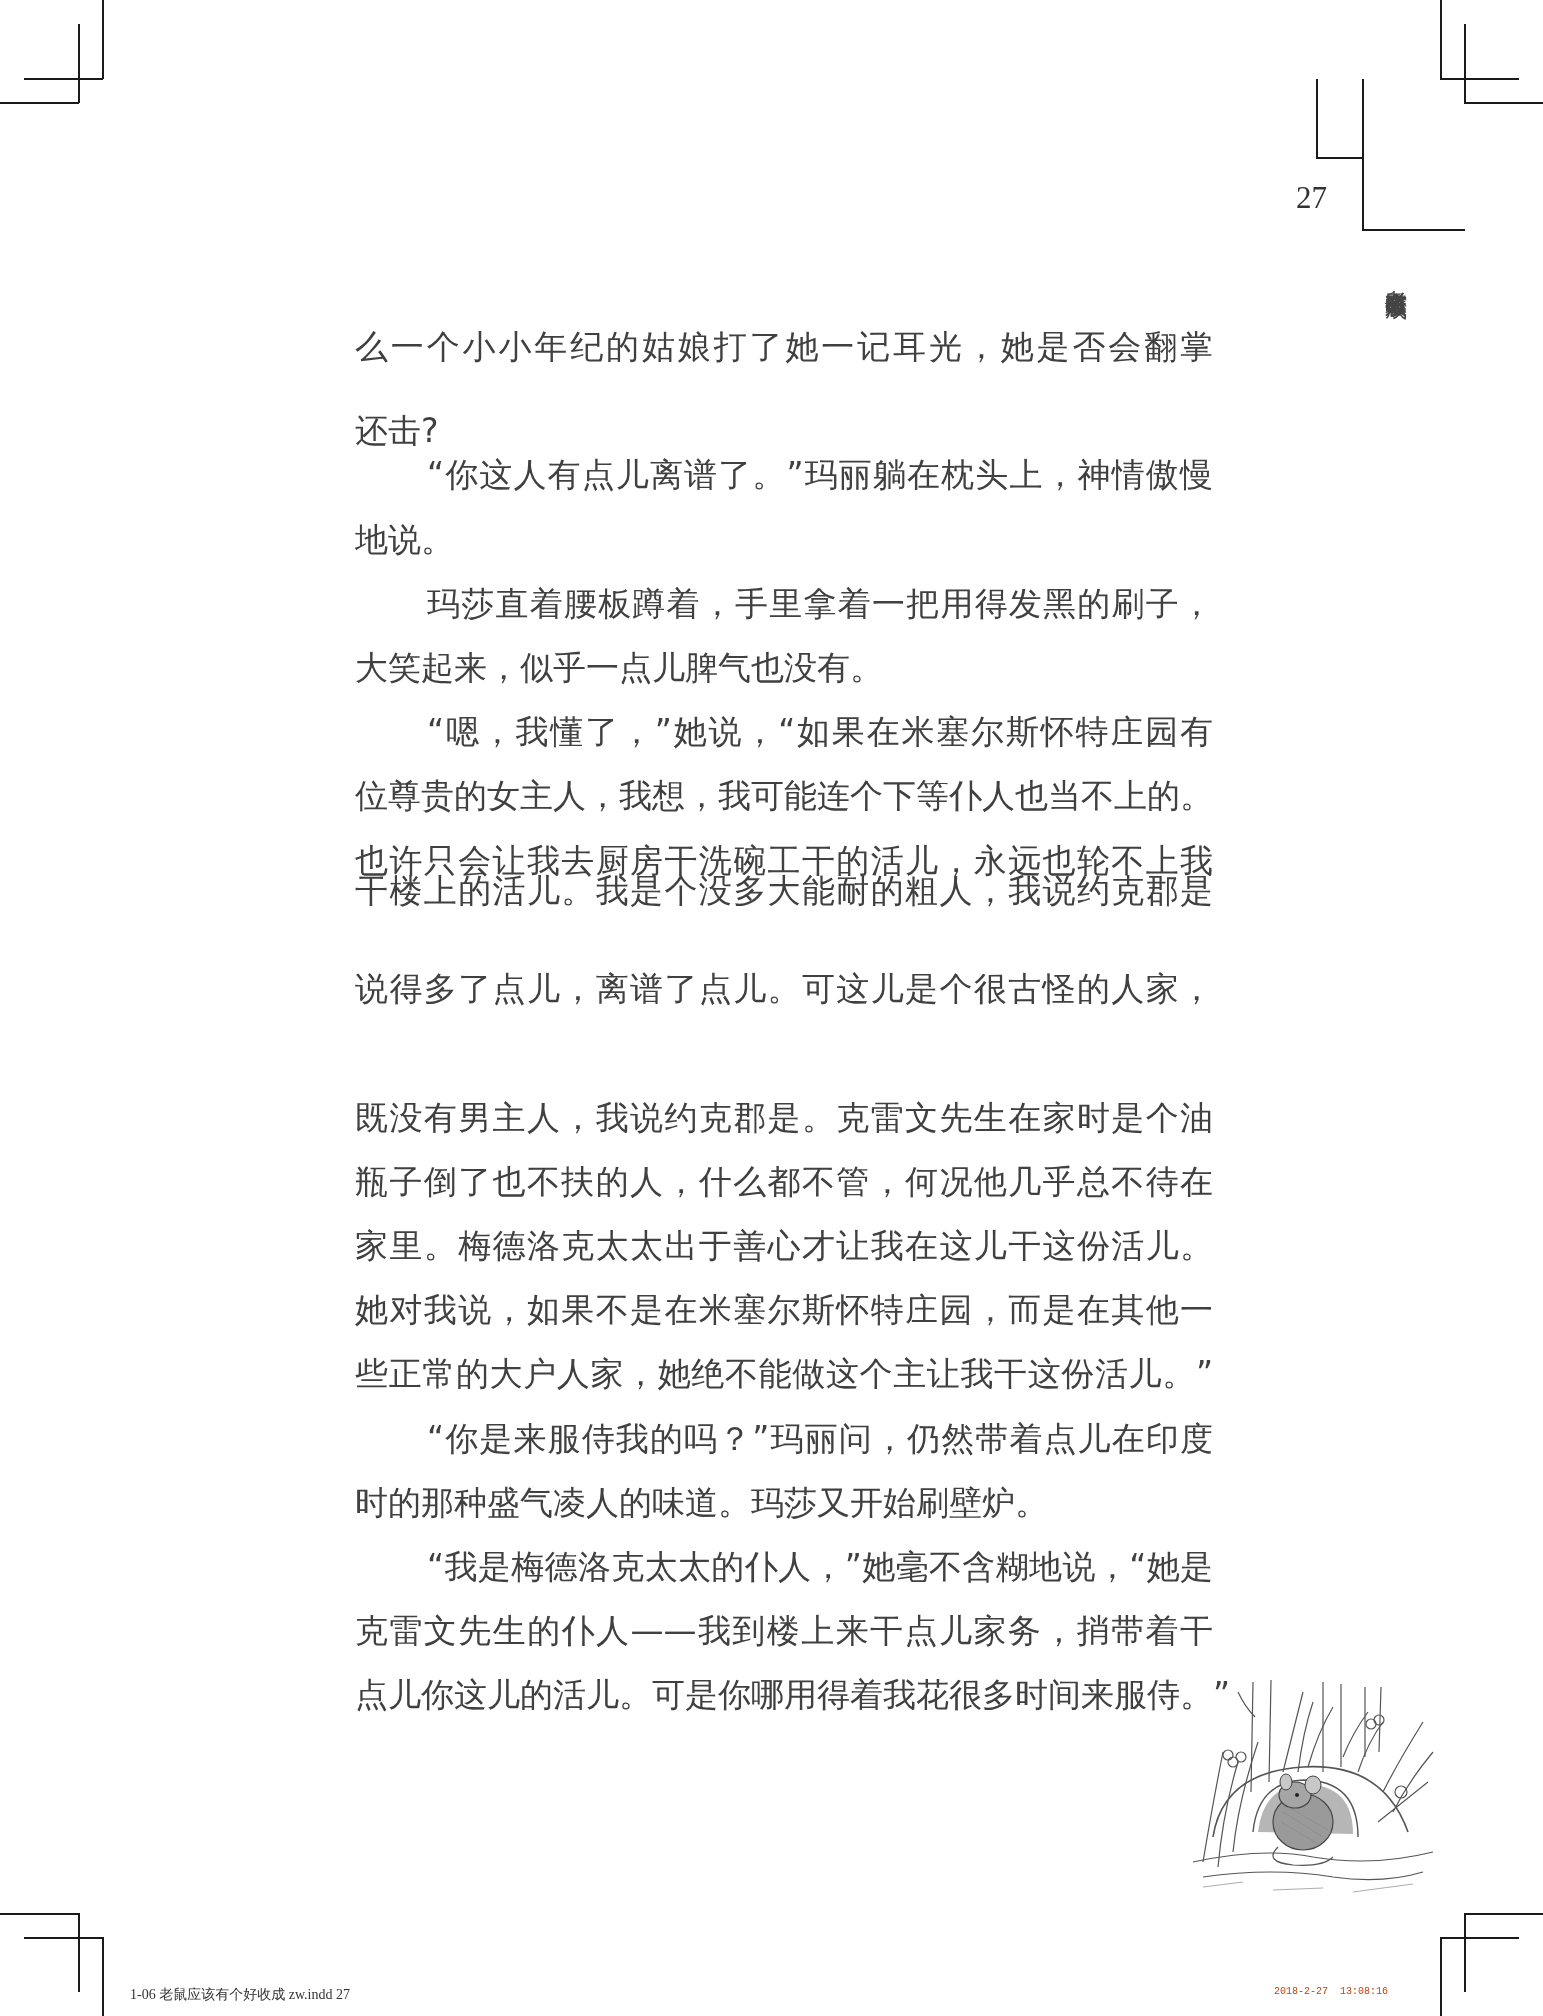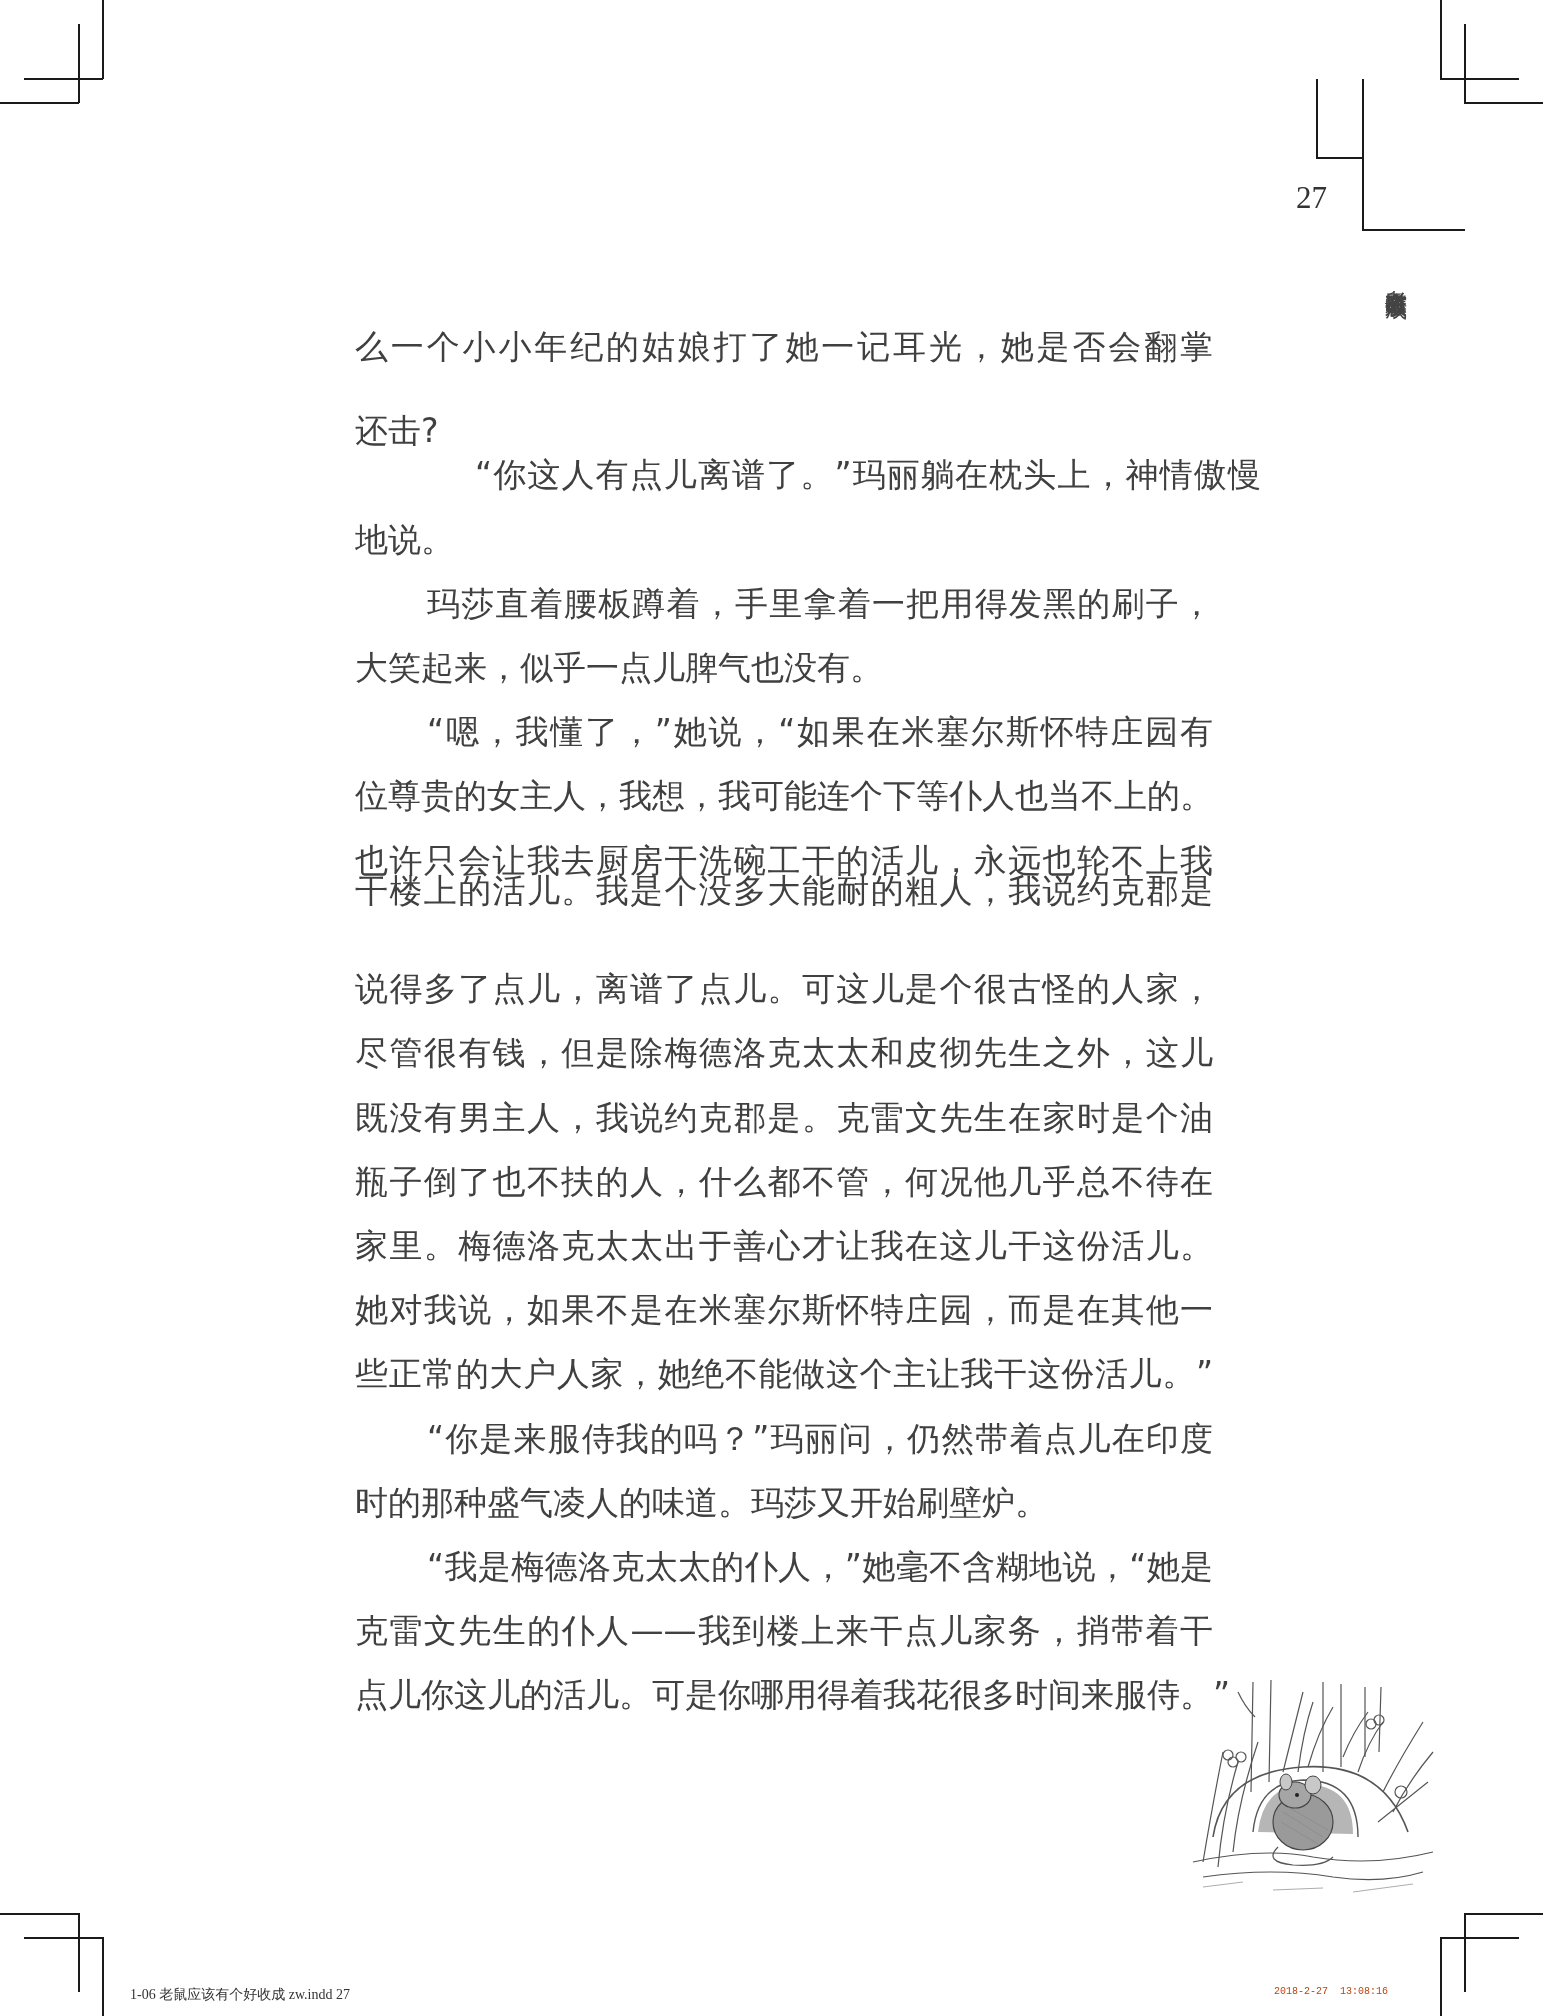--- a/index.html
+++ b/index.html
@@ -65,30 +65,29 @@
 <div class="mark h" style="left:1316px;top:157px;width:47px;"></div>
 <div class="mark v" style="left:1362px;top:79px;height:151px;"></div>
 <div class="mark h" style="left:1362px;top:229px;width:103px;"></div>
 
 <div class="page-number">27</div>
 <div class="running-title">老鼠应该有个好收成</div>
 
 <div class="body-text">
   <div class="line" style="top:325px;">么一个小小年纪的姑娘打了她一记耳光，她是否会翻掌</div>
   <div class="line short" style="top:389px;margin-top:20px;">还击?</div>
-  <div class="line indent" style="top:453px;margin-left:48px;">“你这人有点儿离谱了。”玛丽躺在枕头上，神情傲慢</div>
+  <div class="line indent" style="top:453px;">“你这人有点儿离谱了。”玛丽躺在枕头上，神情傲慢</div>
   <div class="line short" style="top:518px;">地说。</div>
   <div class="line indent" style="top:582px;">玛莎直着腰板蹲着，手里拿着一把用得发黑的刷子，</div>
   <div class="line short" style="top:646px;">大笑起来，似乎一点儿脾气也没有。</div>
   <div class="line indent" style="top:710px;">“嗯，我懂了，”她说，“如果在米塞尔斯怀特庄园有</div>
   <div class="line" style="top:774px;">位尊贵的女主人，我想，我可能连个下等仆人也当不上的。</div>
   <div class="line" style="top:839px;">也许只会让我去厨房干洗碗工干的活儿，永远也轮不上我</div>
   <div class="line" style="top:869px;">干楼上的活儿。我是个没多大能耐的粗人，我说约克郡是</div>
   <div class="line" style="top:967px;">说得多了点儿，离谱了点儿。可这儿是个很古怪的人家，</div>
-  <div class="line" style="top:1031px;">尽管很有钱，但是除梅德洛克太太和皮彻先生之外，这儿</div>
   <div class="line" style="top:1096px;">既没有男主人，我说约克郡是。克雷文先生在家时是个油</div>
   <div class="line" style="top:1160px;">瓶子倒了也不扶的人，什么都不管，何况他几乎总不待在</div>
   <div class="line" style="top:1224px;">家里。梅德洛克太太出于善心才让我在这儿干这份活儿。</div>
   <div class="line" style="top:1288px;">她对我说，如果不是在米塞尔斯怀特庄园，而是在其他一</div>
   <div class="line" style="top:1352px;">些正常的大户人家，她绝不能做这个主让我干这份活儿。”</div>
   <div class="line indent" style="top:1417px;">“你是来服侍我的吗？”玛丽问，仍然带着点儿在印度</div>
   <div class="line short" style="top:1481px;">时的那种盛气凌人的味道。玛莎又开始刷壁炉。</div>
   <div class="line" style="top:1609px;">克雷文先生的仆人——我到楼上来干点儿家务，捎带着干</div>
   <div class="line indent" style="top:1545px;">“我是梅德洛克太太的仆人，”她毫不含糊地说，“她是</div>
   <div class="line" style="top:1673px;">点儿你这儿的活儿。可是你哪用得着我花很多时间来服侍。”</div>

